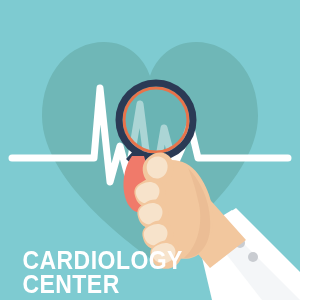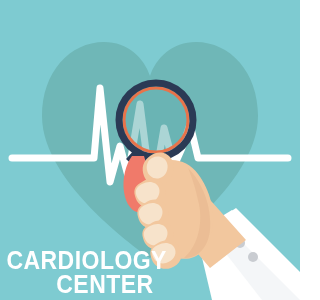--- a/index.html
+++ b/index.html
@@ -16,24 +16,24 @@
   }
   #poster svg.art {
     position: absolute;
     inset: 0;
     width: 300px;
     height: 300px;
     display: block;
   }
   .title-block {
     position: absolute;
-    left: 0;
+    left: 16px;
     top: 248px;
     width: 160px;
-    text-align: right;
+    text-align: left;
     pointer-events: none;
   }
   .title-line {
     display: block;
     color: #ffffff;
     font-family: "Liberation Sans Narrow", "Liberation Sans", sans-serif;
     font-weight: bold;
     font-size: 25px;
     line-height: 24px;
     letter-spacing: 0.5px;

